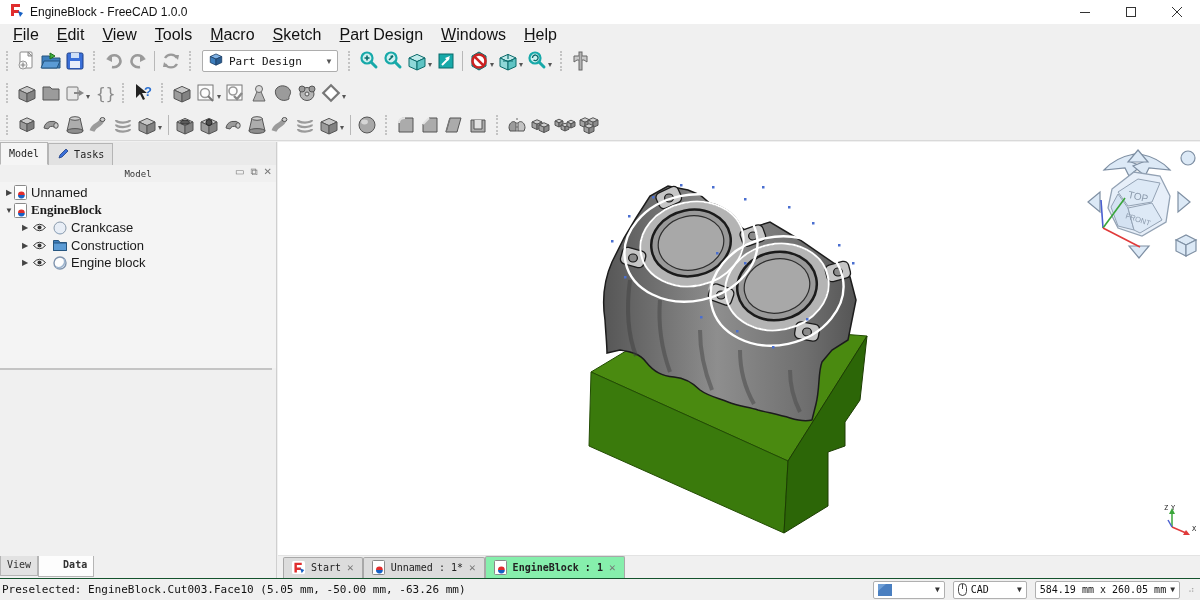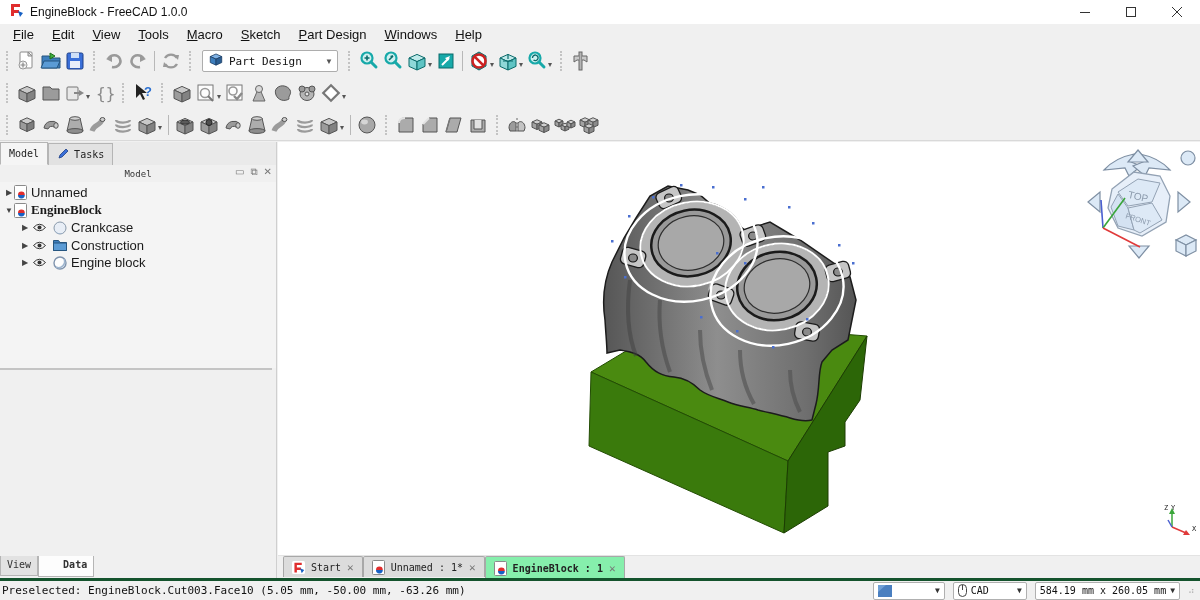--- a/index.html
+++ b/index.html
@@ -8,21 +8,21 @@
 
   
   #titlebar { position:absolute; left:0; top:0; width:1200px; height:24px; background:#ffffff; display:flex; align-items:center; }
   #titlebar .title { font-size:12px; color:#111; margin-left:6px; }
   #win-controls { position:absolute; right:0; top:0; height:24px; display:flex; }
   .win-btn { width:46px; height:24px; display:flex; align-items:center; justify-content:center; color:#333; font-size:12px; }
   .win-btn svg { display:block; }
 
   
   #menubar { position:absolute; left:0; top:24px; width:1200px; height:21px; background:#f0f0f0; display:flex; align-items:center; padding-left:4px; }
-  .menu-item { font-size:13px; color:#111; padding:2px 9px; }
+  .menu-item { font-size:16px; color:#111; padding:2px 9px; }
   .menu-item u { text-decoration:underline; }
 
   
   .toolbar { position:absolute; left:0; width:1200px; height:32px; background:#f0f0f0; display:flex; align-items:center; }
   #toolbar1 { top:45px; } #toolbar2 { top:77px; } #toolbar3 { top:109px; border-bottom:1px solid #d9d9d9; }
   .tb-grip { width:5px; height:20px; border-left:2px dotted #c3c3c3; margin:0 4px 0 6px; }
   .tb-sep { width:1px; height:20px; background:#b8b8b8; margin:0 4px; }
   .tb-btn { height:26px; display:flex; align-items:center; padding:0 1px; border-radius:2px; }
   .tb-btn svg { display:block; }
   .dd-arrow { font-size:8px; color:#555; margin:6px 1px 0 0; }
@@ -63,27 +63,27 @@
   
   #vd-tabs { position:absolute; left:0; bottom:1px; height:21px; display:flex; align-items:flex-start; }
   .vd-tab { font-family:"DejaVu Sans Mono",monospace; font-size:10px; color:#333; border:1px solid #b5b5b5; border-top:none; background:#e2e2e2; padding:3px 6px; height:20px; }
   .vd-tab.active { background:#fdfdfd; font-weight:bold; height:21px;padding-left:24px; }
 
   
   #viewport { position:absolute; left:278px; top:0; width:922px; height:413px; background:#ffffff; }
   #scene { position:absolute; left:0; top:0; }
 
   
-  #mdi-bar { position:absolute; left:278px; top:413px; width:922px; height:23px; background:#f0f0f0; display:flex; align-items:flex-start; padding-left:5px; border-top:1px solid #e3e3e3; }
+  #mdi-bar { position:absolute; left:278px; top:413px; width:922px; height:23px; background:#f0f0f0; display:flex; align-items:center; padding-left:5px; border-top:1px solid #e3e3e3; }
   .mdi-tab { font-family:"DejaVu Sans Mono",monospace; font-size:10px; color:#222; display:flex; align-items:center; gap:6px; border:1px solid #a8a8a8; border-bottom:none; background:#dcdcdc; padding:0 8px; height:21px; border-radius:2px 2px 0 0; }
   .mdi-tab.active { background:#86efac; height:23px; font-weight:bold; }
   .mdi-close { color:#777; font-size:11px; }
 
   
-  #statusbar { position:absolute; left:0; top:578px; width:1200px; height:22px; background:#f0f0f0; border-top:3px solid #14532d; display:flex; align-items:center; }
+  #statusbar { position:absolute; left:0; top:578px; width:1200px; height:22px; background:#f0f0f0; border-top:1px solid #14532d; display:flex; align-items:center; }
   #status-msg { font-family:"DejaVu Sans Mono",monospace; font-size:11px; color:#111; margin-left:2px; flex:1; }
   .sb-combo { display:flex; align-items:center; background:#fff; border:1px solid #b0b0b0; border-radius:2px; height:18px; margin-right:8px; padding:0 4px; gap:4px; font-family:"DejaVu Sans Mono",monospace; font-size:10px; color:#111; }
   .sb-combo .dd-arrow { margin:0; color:#333; }
   #resize-grip { width:10px; height:16px; margin-right:2px; color:#aaa; font-size:9px; }
 </style>
 </head>
 <body>
 
 <div id="window">
 

